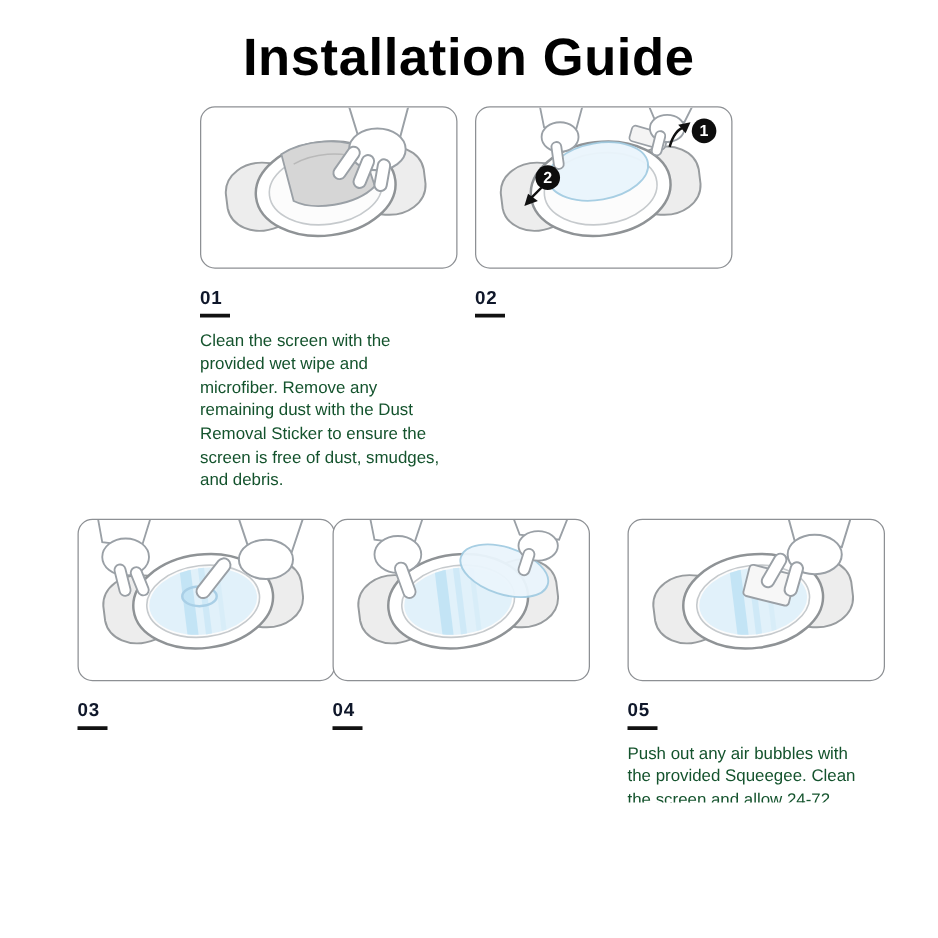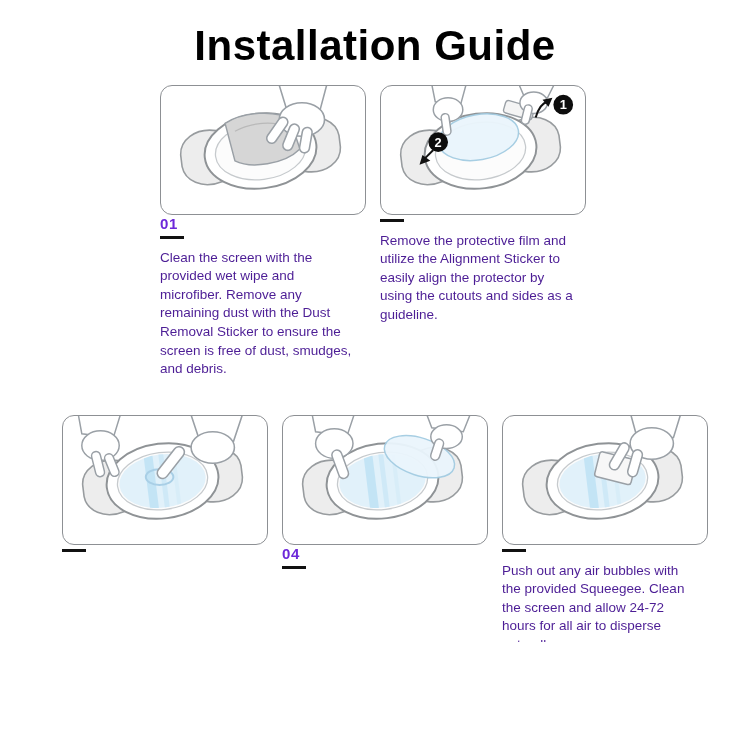--- a/index.html
+++ b/index.html
@@ -14,35 +14,35 @@
 
   .title {
     position:absolute; top:22px; left:0; width:100%;
     text-align:center; font-size:42px; font-weight:700; letter-spacing:0.5px; color:#000;
   }
 
   .step { position:absolute; width:206px; }
   #s1 { left:160px; top:85px; }
   #s2 { left:380px; top:85px; }
   #s3 { left:62px;  top:415px; }
-  #s4 { left:282px; top:415px; }
+  #s4 { left:266px; top:415px; }
   #s5 { left:502px; top:415px; }
 
   .illus {
     width:206px; height:130px;
     border:1.6px solid #8d9094; border-radius:12px;
     background:#fff; overflow:hidden;
   }
   .illus svg { display:block; width:100%; height:100%; }
 
-  .num { margin-top:0; font-size:15px; font-weight:700; letter-spacing:0.6px; color:#6d28d9; }
+  .num { margin-top:15px; font-size:15px; font-weight:700; letter-spacing:0.6px; color:#0f172a; }
   .rule { width:24px; height:2.5px; background:#111; margin-top:4px; }
   .desc {
     margin-top:10px; font-size:13.5px; line-height:1.38;
-    color:#4c1d95; max-width:194px;
+    color:#14532d; max-width:194px;
   }
 
   svg text { font-family:"Liberation Sans", sans-serif; }
   .defs-hidden { position:absolute; width:0; height:0; overflow:hidden; }
 </style>
 </head>
 <body>
 
 <svg class="defs-hidden" aria-hidden="true">
   <defs>
@@ -119,22 +119,22 @@
           <text x="184" y="23.5" text-anchor="middle" font-size="13" font-weight="bold" fill="#fff">1</text>
         </g>
         <g>
           <circle cx="57" cy="57" r="10" fill="#0d0d0d"></circle>
           <text x="57" y="61.5" text-anchor="middle" font-size="13" font-weight="bold" fill="#fff">2</text>
           <path d="M52 65 L43 74" fill="none" stroke="#111" stroke-width="2"></path>
           <path d="M38 80 L41 70 L49 76 Z" fill="#111"></path>
         </g>
       </svg>
     </div>
-    <div class="rule"></div>
-    <p class="desc">Remove the protective film and utilize the Alignment Sticker to easily align the protector by using the cutouts and sides as a guideline.</p>
+    <div class="num">02</div>
+    <div class="rule"></div>
   </div>
 
   <div class="step" id="s3">
     <div class="illus">
       <svg viewBox="0 0 205 130">
         <use href="#watch" xlink:href="#watch" width="205" height="130"></use>
         <use href="#film" xlink:href="#film" width="205" height="130"></use>
         <ellipse cx="97" cy="62" rx="14" ry="8" fill="none" stroke="#a9cfe6" stroke-width="2"></ellipse>
         <g fill="#fff" stroke="#9aa0a6" stroke-width="1.5">
           <path d="M14 -4 L58 -4 L50 22 L18 18 Z"></path>
@@ -142,20 +142,21 @@
           <rect x="30" y="36" width="9" height="26" rx="4.5" transform="rotate(-14 34 49)"></rect>
           <rect x="44" y="38" width="9" height="24" rx="4.5" transform="rotate(-22 48 50)"></rect>
         </g>
         <g fill="#fff" stroke="#9aa0a6" stroke-width="1.6">
           <path d="M128 -4 L182 -4 L172 26 L136 20 Z"></path>
           <ellipse cx="151" cy="32" rx="22" ry="16"></ellipse>
           <rect x="103" y="28" width="11" height="38" rx="5.5" transform="rotate(38 108 47)"></rect>
         </g>
       </svg>
     </div>
+    <div class="num">03</div>
     <div class="rule"></div>
   </div>
 
   <div class="step" id="s4">
     <div class="illus">
       <svg viewBox="0 0 205 130">
         <use href="#watch" xlink:href="#watch" width="205" height="130"></use>
         <use href="#film" xlink:href="#film" width="205" height="130"></use>
         <g transform="rotate(18 140 40)">
           <ellipse cx="138" cy="42" rx="37" ry="19" fill="#eaf5fc" stroke="#a3cce2" stroke-width="1.5" opacity="0.95"></ellipse>
@@ -183,17 +184,18 @@
         <use href="#film" xlink:href="#film" width="205" height="130"></use>
         <rect x="94" y="40" width="38" height="26" rx="3" fill="#f7f7f7" stroke="#9aa0a6" stroke-width="1.5" transform="rotate(14 113 53)"></rect>
         <g fill="#fff" stroke="#9aa0a6" stroke-width="1.6">
           <path d="M128 -4 L180 -4 L172 22 L134 18 Z"></path>
           <ellipse cx="150" cy="28" rx="22" ry="16"></ellipse>
           <rect x="112" y="26" width="10" height="30" rx="5" transform="rotate(30 117 41)"></rect>
           <rect x="128" y="34" width="10" height="28" rx="5" transform="rotate(16 133 48)"></rect>
         </g>
       </svg>
     </div>
+    <div class="num">05</div>
     <div class="rule"></div>
     <p class="desc">Push out any air bubbles with the provided Squeegee. Clean the screen and allow 24-72 hours for all air to disperse naturally.</p>
   </div>
 
 </div>
 
 </body></html>

